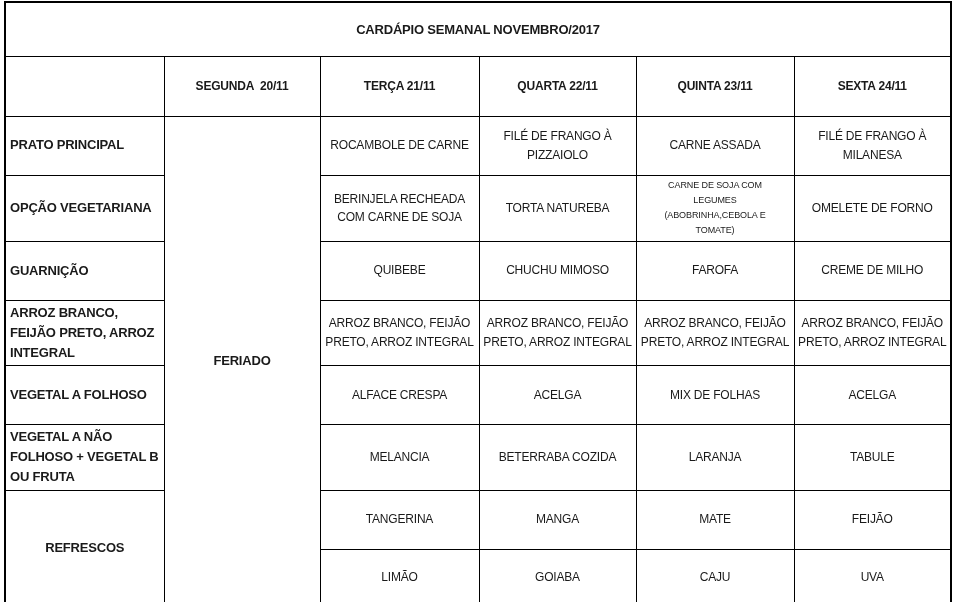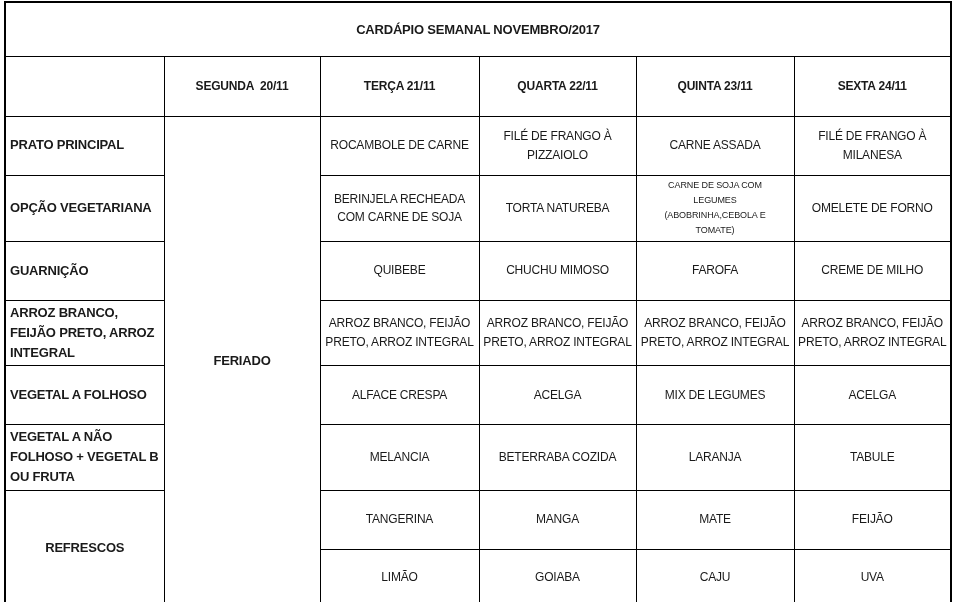--- a/index.html
+++ b/index.html
@@ -143,21 +143,21 @@
       <td class="cell">ARROZ BRANCO, FEIJÃO PRETO, ARROZ INTEGRAL</td>
       <td class="cell">ARROZ BRANCO, FEIJÃO PRETO, ARROZ INTEGRAL</td>
       <td class="cell">ARROZ BRANCO, FEIJÃO PRETO, ARROZ INTEGRAL</td>
       <td class="cell">ARROZ BRANCO, FEIJÃO PRETO, ARROZ INTEGRAL</td>
     </tr>
 
     <tr class="r-data">
       <td class="rowlabel">VEGETAL A FOLHOSO</td>
       <td class="cell">ALFACE CRESPA</td>
       <td class="cell">ACELGA</td>
-      <td class="cell">MIX DE LEGUMES</td>
+      <td class="cell">MIX DE FOLHAS</td>
       <td class="cell">ACELGA</td>
     </tr>
 
     <tr class="r-data">
       <td class="rowlabel">VEGETAL A NÃO FOLHOSO + VEGETAL B OU FRUTA</td>
       <td class="cell">MELANCIA</td>
       <td class="cell">BETERRABA COZIDA</td>
       <td class="cell">LARANJA</td>
       <td class="cell">TABULE</td>
     </tr>

